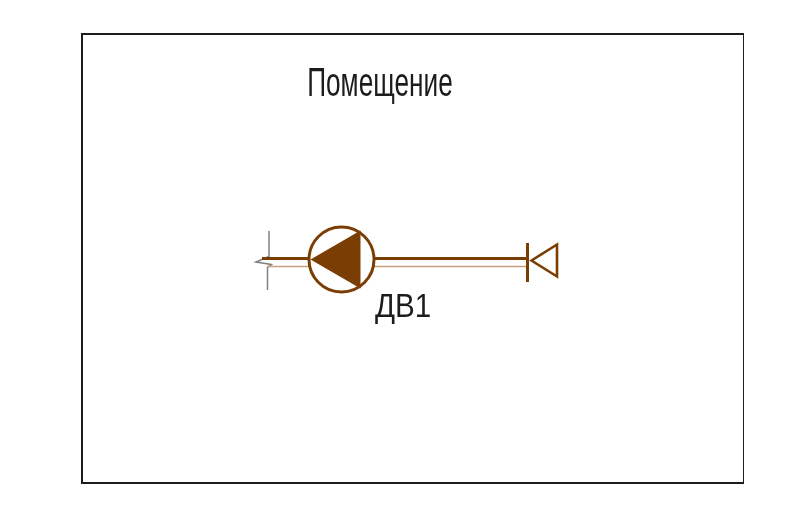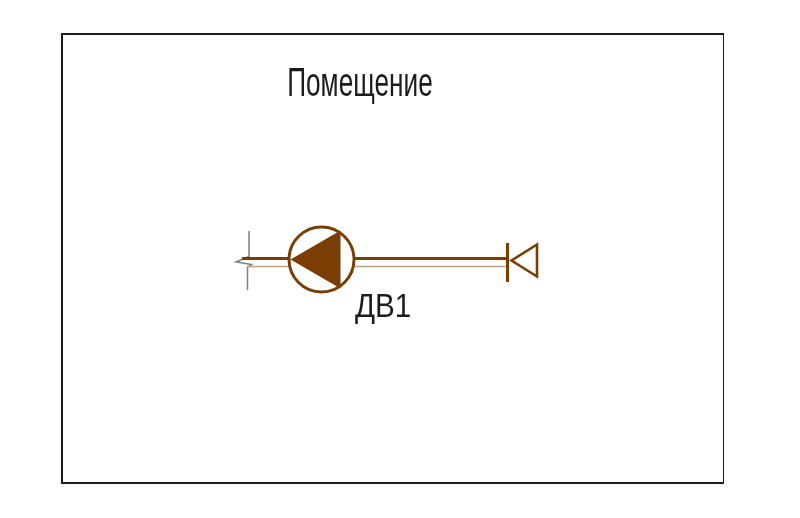--- a/index.html
+++ b/index.html
@@ -7,20 +7,21 @@
     padding: 0;
     background: #ffffff;
     font-family: "Liberation Sans", sans-serif;
   }
   .canvas {
     position: relative;
     width: 724px;
     height: 518px;
     background: #ffffff;
     overflow: hidden;
+    margin-left: 20px;
   }
   .scheme-svg {
     position: absolute;
     left: 0;
     top: 0;
     width: 800px;
     height: 518px;
   }
   .room-title {
     position: absolute;

